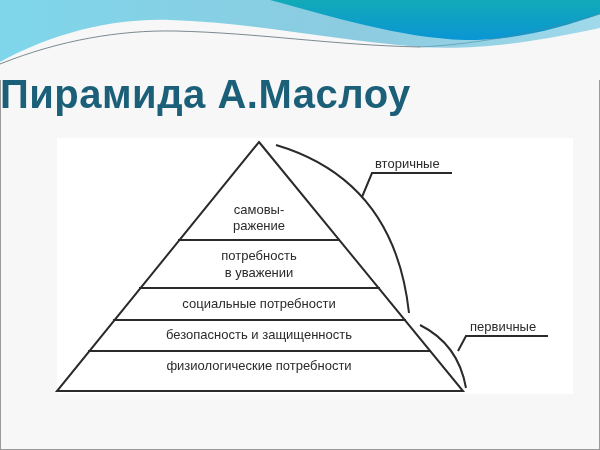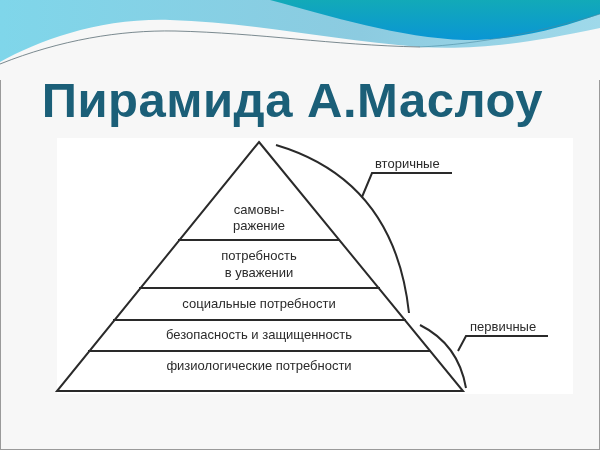--- a/index.html
+++ b/index.html
@@ -1,19 +1,19 @@
 <!DOCTYPE html>
 <html><head>
 <meta charset="utf-8">
 <style>
   html, body { margin:0; padding:0; }
   body { width:600px; height:450px; overflow:hidden; background:#f7f7f7; position:relative; font-family:"Liberation Sans", sans-serif; }
   .frame { position:absolute; left:0; top:0; width:598px; height:448px; border:1px solid #9a9a9a; }
   .header-waves { position:absolute; left:0; top:0; width:600px; height:80px; }
-  .title { position:absolute; left:0; top:72px; width:543px; text-align:right; font-size:49px; font-weight:bold; color:#1b5f78; letter-spacing:0.5px; }
+  .title { position:absolute; left:0; top:72px; width:543px; text-align:left; font-size:40px; font-weight:bold; color:#1b5f78; letter-spacing:0.5px; }
   .diagram-area { position:absolute; left:57px; top:138px; width:516px; height:256px; background:#ffffff; }
   svg.diagram { position:absolute; left:0; top:0; width:600px; height:450px; }
   .lbl { font-family:"Liberation Sans", sans-serif; font-size:13px; fill:#2a2a2a; }
 </style>
 </head>
 <body>
 
 <div class="frame"></div>
 
 <svg class="header-waves" viewBox="0 0 600 80" preserveAspectRatio="none">

